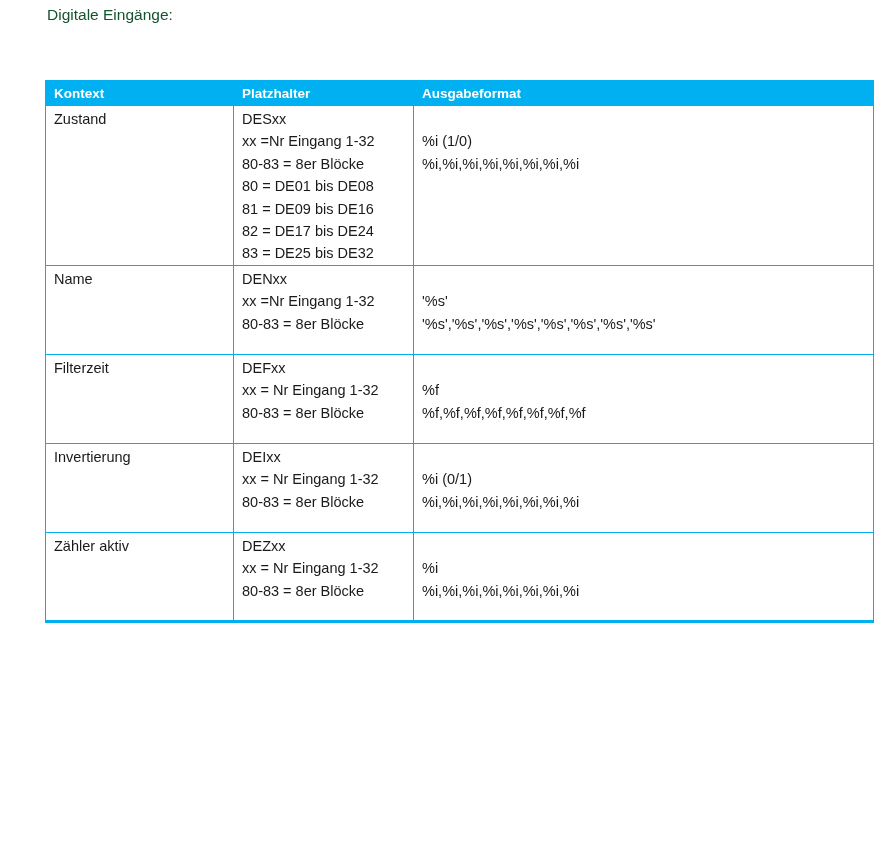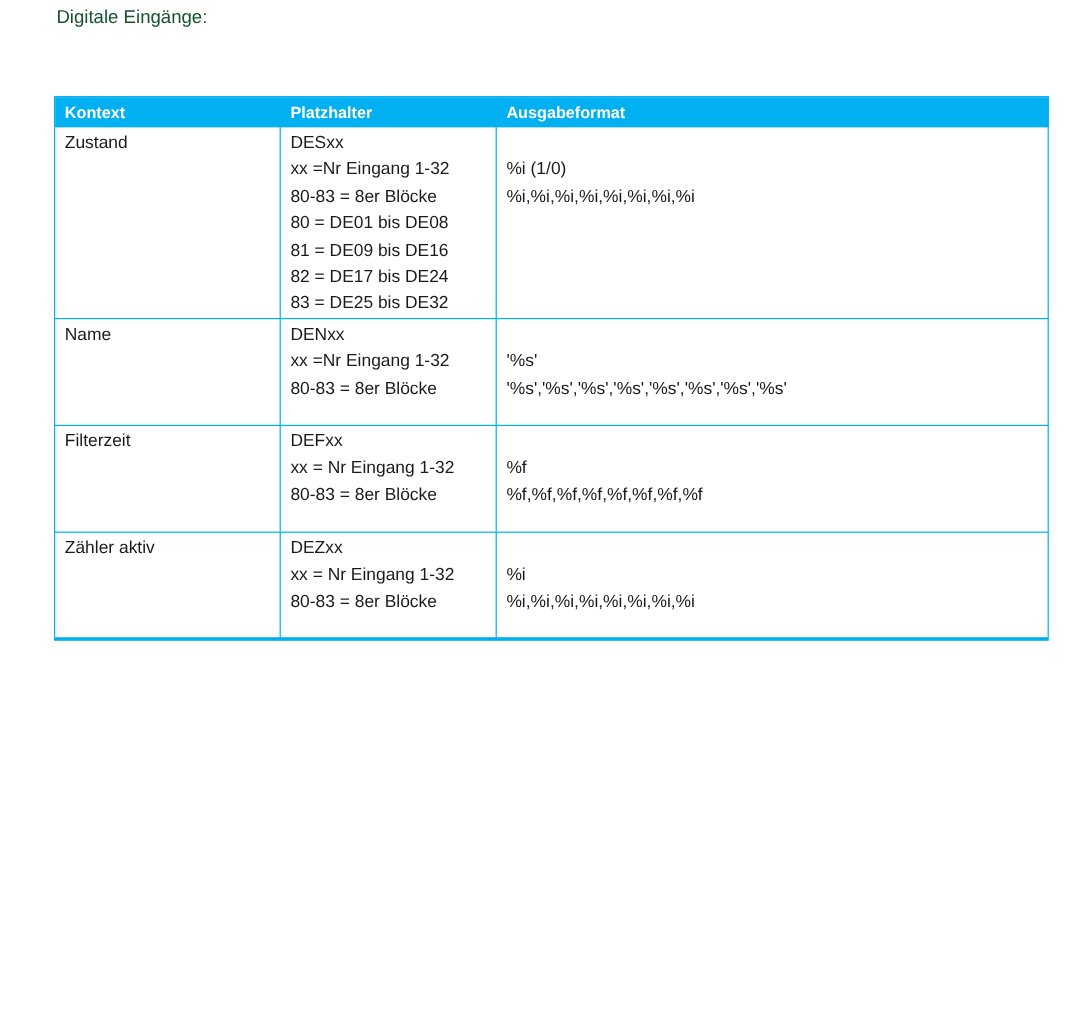--- a/index.html
+++ b/index.html
@@ -127,20 +127,35 @@
         <div class="line">80-83 = 8er Blöcke</div>
       </td>
       <td>
         <div class="line"></div>
         <div class="line">%f</div>
         <div class="line">%f,%f,%f,%f,%f,%f,%f,%f</div>
       </td>
     </tr>
     <tr>
       <td>
+        <div class="line">Invertierung</div>
+      </td>
+      <td>
+        <div class="line">DEIxx</div>
+        <div class="line">xx = Nr Eingang 1-32</div>
+        <div class="line">80-83 = 8er Blöcke</div>
+      </td>
+      <td>
+        <div class="line"></div>
+        <div class="line">%i (0/1)</div>
+        <div class="line">%i,%i,%i,%i,%i,%i,%i,%i</div>
+      </td>
+    </tr>
+    <tr>
+      <td>
         <div class="line">Zähler aktiv</div>
       </td>
       <td>
         <div class="line">DEZxx</div>
         <div class="line">xx = Nr Eingang 1-32</div>
         <div class="line">80-83 = 8er Blöcke</div>
       </td>
       <td>
         <div class="line"></div>
         <div class="line">%i</div>

